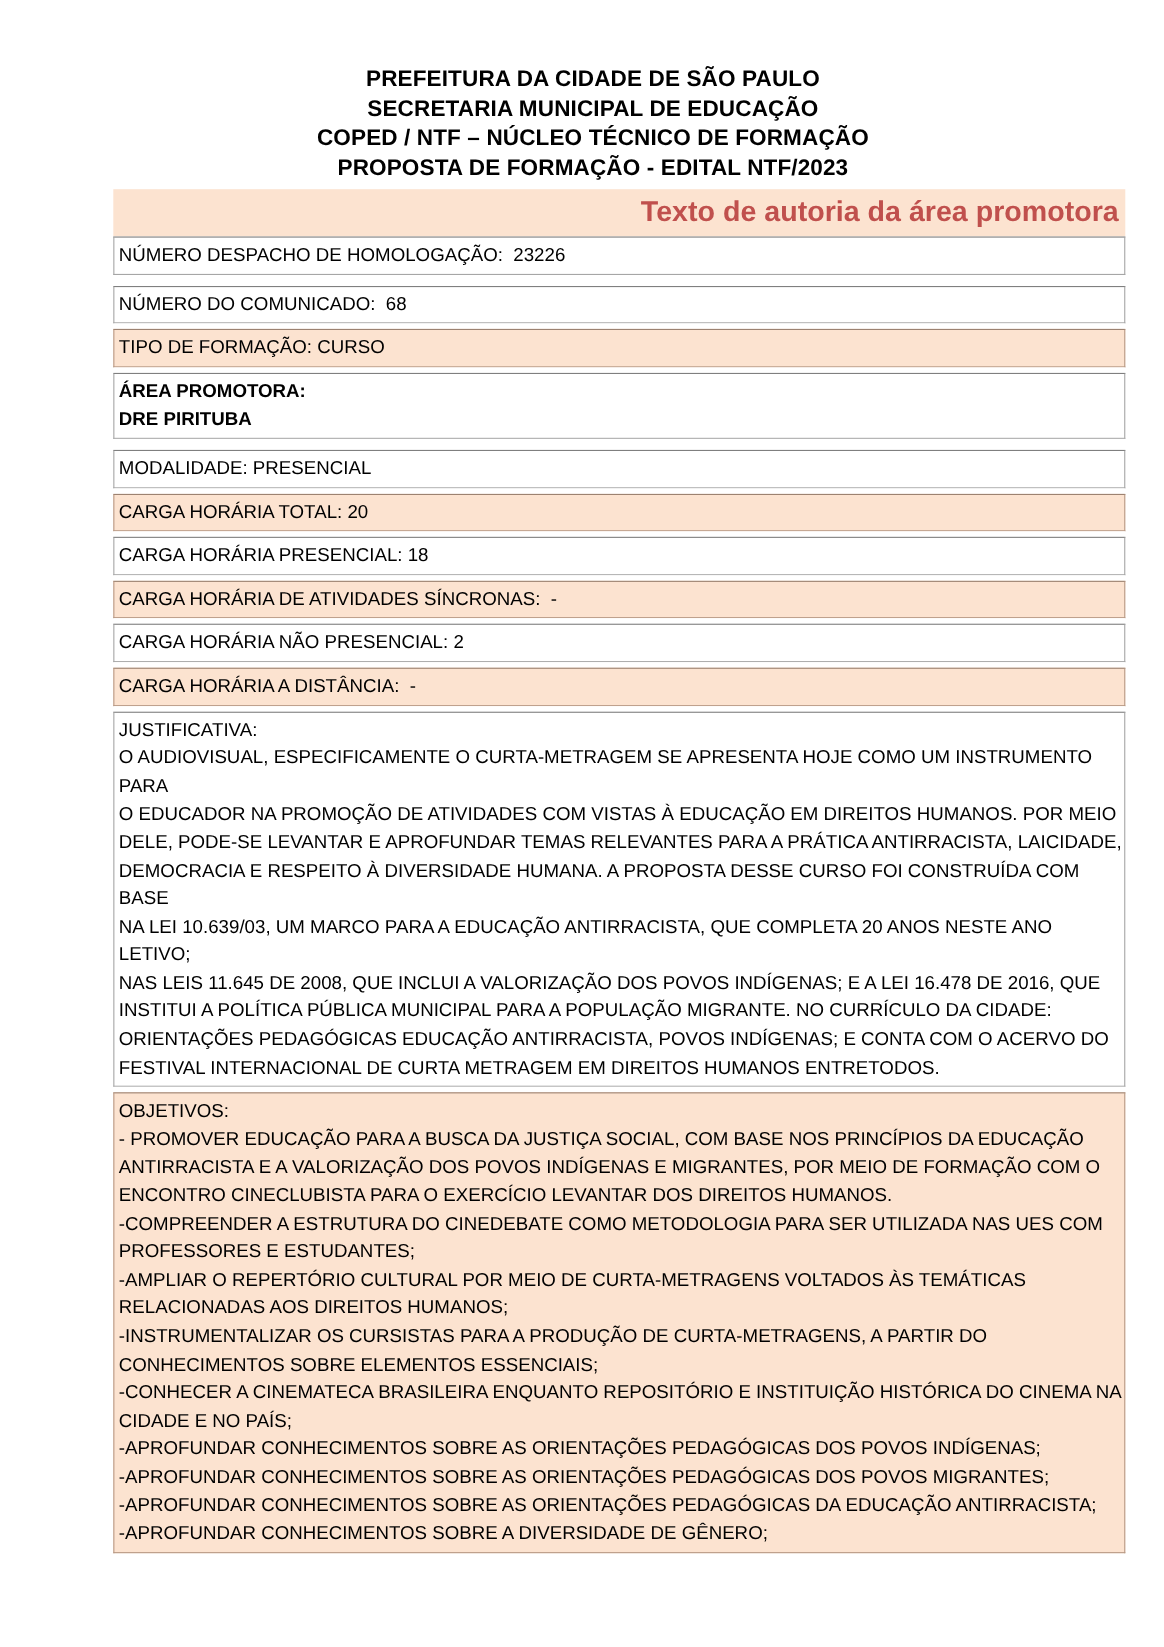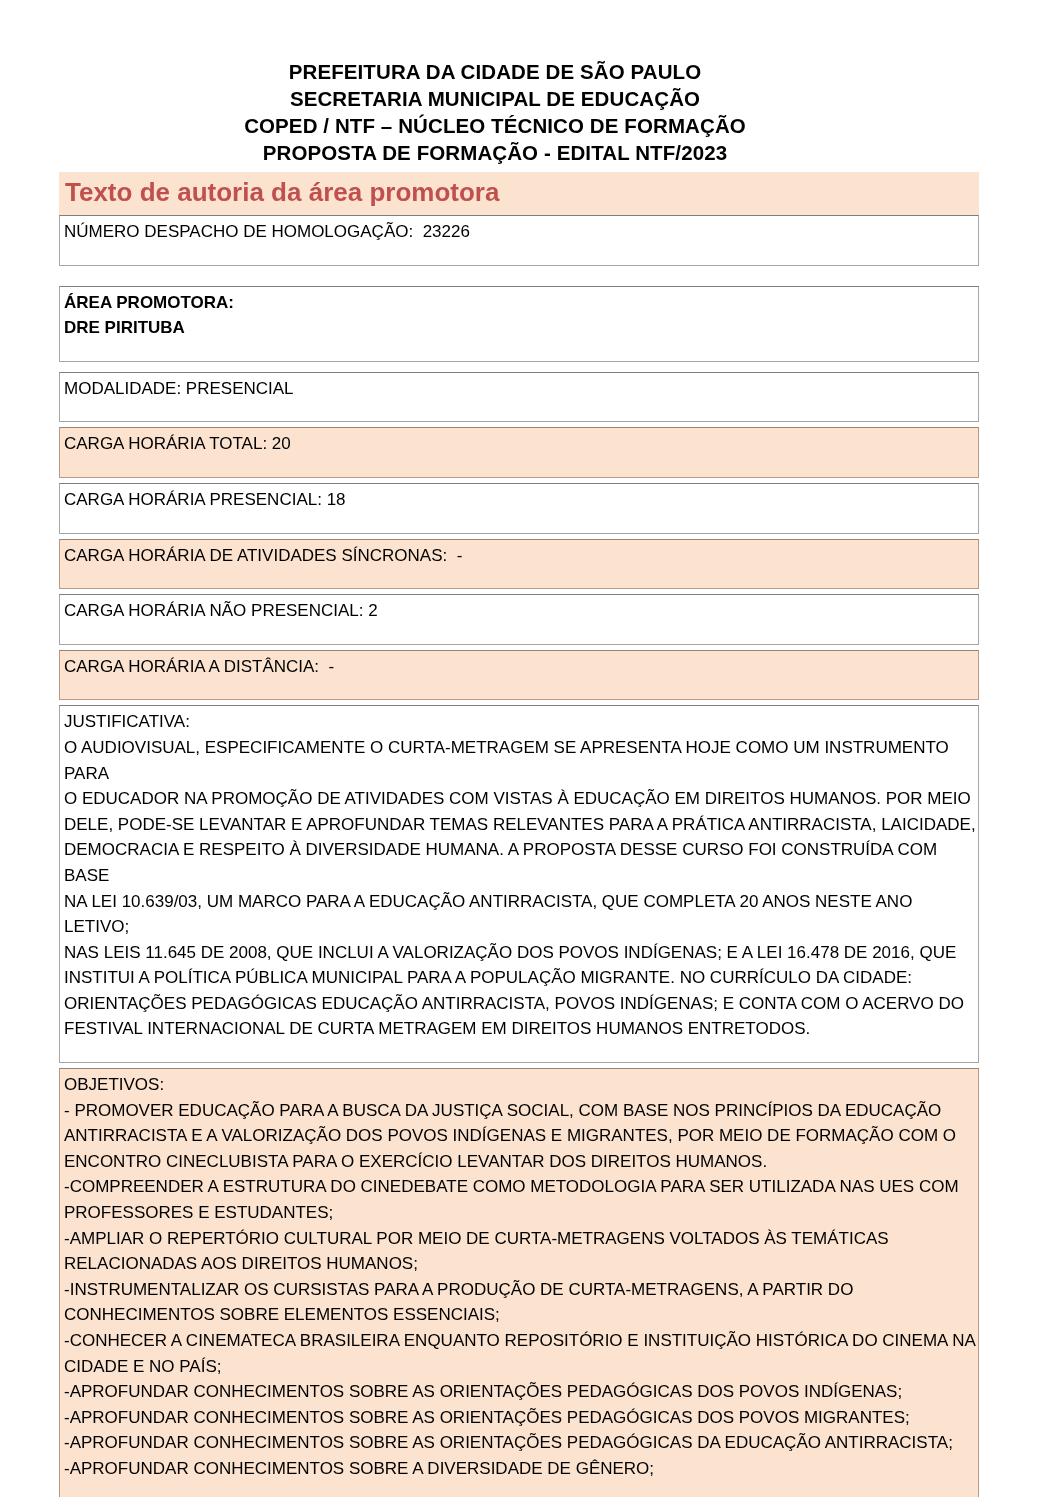--- a/index.html
+++ b/index.html
@@ -15,20 +15,21 @@
     overflow: hidden;
     font-family: "Liberation Sans", sans-serif;
     color: #000000;
   }
   .page {
     position: relative;
     width: 990px;
     height: 1497px;
     background: #ffffff;
     padding: 0;
+    margin-left: 44px;
   }
 
   
   .doc-header {
     padding-top: 58px;
     text-align: center;
   }
   .doc-header .hline {
     font-weight: bold;
     font-size: 20.5px;
@@ -40,35 +41,35 @@
   
   .form-table {
     width: 920px;
     margin: 6px 0 0 59px;
     border-collapse: separate;
     border-spacing: 0;
     table-layout: fixed;
   }
   .banner-row td {
     background: #fce3d0;
-    text-align: left;
+    text-align: right;
     padding: 4px 6px 7px 6px;
     border: none;
   }
   .banner-title {
     color: #c0504d;
     font-weight: bold;
     font-size: 26px;
     line-height: 32px;
   }
 
   .form-table td.cell {
     border: 1px solid #a6a6a6;
     border-top-color: #7f7f7f;
-    padding: 3px 0 20px 4px;
+    padding: 3px 0 4px 4px;
     font-size: 17px;
     line-height: 25.6px;
     vertical-align: top;
     background: #ffffff;
   }
   .form-table tr.alt td.cell {
     background: #fce3d0;
     border-color: #b89a86;
     border-top-color: #9c8271;
   }
@@ -110,24 +111,34 @@
         </td>
       </tr>
       <tr class="spacer-row">
           <td></td>
         </tr>
 
       <tr class="spacer-row">
           <td></td>
         </tr>
 
-      <tr class="spacer-row">
-          <td></td>
-        </tr>
-
+      <tr>
+        <td class="cell">
+          <span class="line nowrap-body"><span>NÚMERO DO COMUNICADO:</span>&nbsp; <span>68</span></span>
+        </td>
+      </tr>
+      <tr class="spacer-row">
+          <td></td>
+        </tr>
+
+      <tr class="alt">
+        <td class="cell">
+          <span class="line nowrap-body">TIPO DE FORMAÇÃO: CURSO</span>
+        </td>
+      </tr>
       <tr class="spacer-row">
           <td></td>
         </tr>
 
       <tr>
         <td class="cell">
           <span class="line bold">ÁREA PROMOTORA:</span>
           <span class="line bold">DRE PIRITUBA</span>
         </td>
       </tr>

